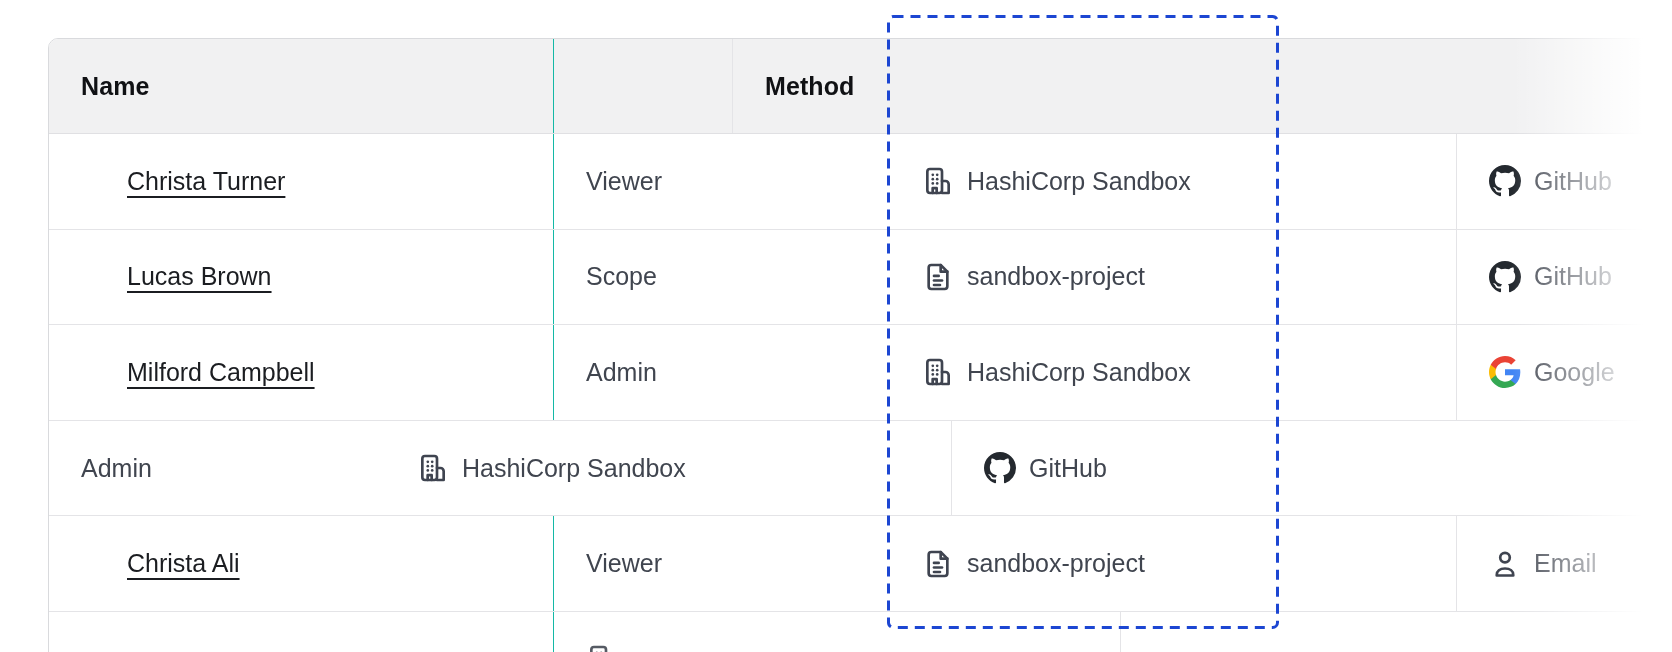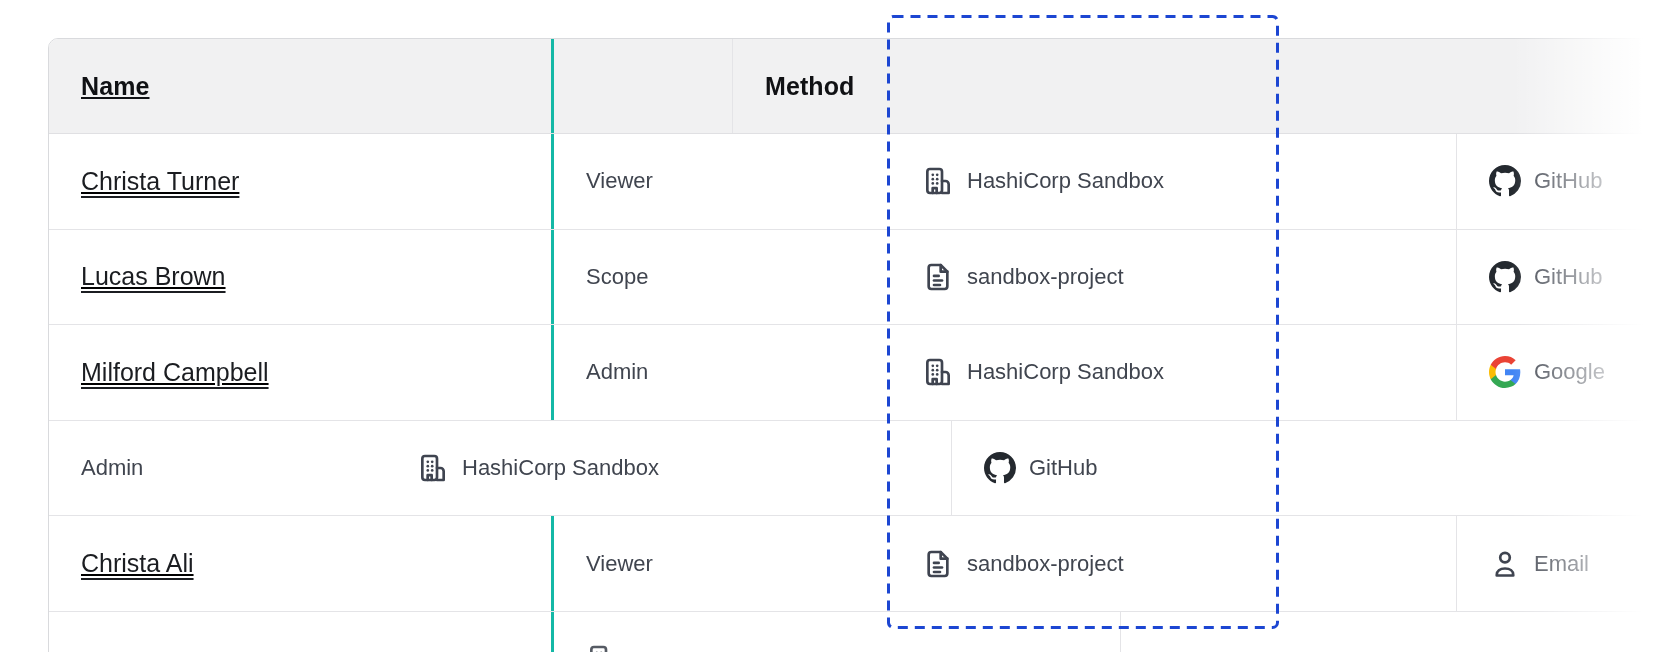--- a/index.html
+++ b/index.html
@@ -22,31 +22,31 @@
     border-bottom:1px solid #e0e0e3;box-sizing:border-box;
   }
   .row{
     display:flex;height:95.6px;background:#ffffff;
     border-bottom:1px solid #e4e4e7;box-sizing:border-box;
   }
   .cell{
     display:flex;align-items:center;padding-left:32px;
     box-sizing:border-box;flex:none;overflow:hidden;white-space:nowrap;
   }
-  .c-name  {width:505px;border-right:3px solid #14b8a6;text-decoration:underline;}
+  .c-name  {width:505px;border-right:1px solid #14b8a6;}
   .c-role  {width:336px;}
   .c-scope {width:388px;}
   .c-spacer{width:179px;border-right:1px solid #e4e4e7;padding-left:0;}
   .c-method{flex:1 1 auto;}
 
   .th{font-size:25px;font-weight:700;color:#101114;letter-spacing:.1px;}
-  .body-text{font-size:22px;color:#40454f;}
+  .body-text{font-size:25px;color:#40454f;}
   .name-link{
     font-size:25px;color:#1b1d21;text-decoration:underline;
-    text-decoration-thickness:2px;text-underline-offset:6px;cursor:pointer;
+    text-decoration-thickness:2px;text-underline-offset:6px;cursor:pointer;margin-left:46px;
   }
   .cell-icon{width:32px;height:32px;margin-right:13px;flex:none;color:#3f4450;}
 
   
   .partial-cell .cell-icon{color:#565b64;}
 
   
   .dash-overlay{position:absolute;left:887px;top:15px;width:392px;height:617px;z-index:60;pointer-events:none;}
 
   

